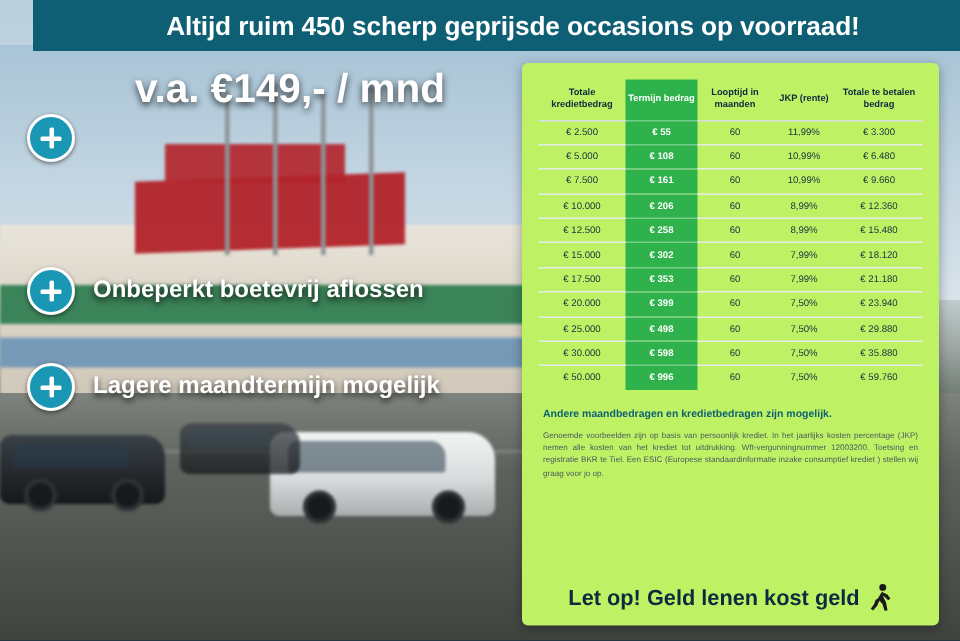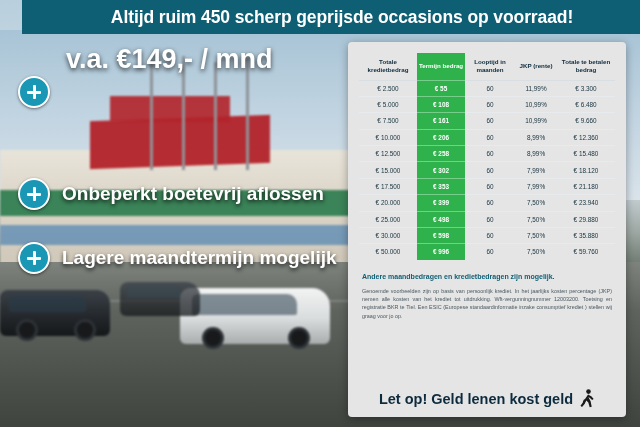--- a/index.html
+++ b/index.html
@@ -128,21 +128,21 @@
     color: #ffffff;
     text-shadow: 0 2px 5px rgba(0,0,0,.75);
     font-size: 27px;
     font-weight: bold;
     line-height: 1.12;
     margin-left: 44px;
     white-space: nowrap;
   }
   .headline .l2 {
     display: block;
-    margin-left: 4px;
+    margin-left: 28px;
   }
   .plus {
     width: 28px; height: 28px;
     border-radius: 50%;
     background: #1997b5;
     border: 2px solid #ffffff;
     position: relative;
     flex: 0 0 auto;
     box-shadow: 0 1px 3px rgba(0,0,0,.5);
   }
@@ -173,32 +173,32 @@
     width: 340px;
   }
   .bullet {
     display: flex;
     align-items: center;
     gap: 12px;
     margin-bottom: 32px;
   }
   .bullet .label {
     color: #ffffff;
-    font-size: 19px;
+    font-size: 16px;
     font-weight: bold;
     text-shadow: 0 2px 4px rgba(0,0,0,.8);
     white-space: nowrap;
   }
 
   
   .card {
     position: absolute;
     left: 348px; top: 42px;
     width: 278px; height: 375px;
-    background: #e5e5e5;
+    background: #bef264;
     border-radius: 4px;
     box-shadow: 0 2px 8px rgba(0,0,0,.35);
     overflow: hidden;
   }
   table.rates {
     border-collapse: collapse;
     width: 256px;
     margin: 11px auto 0 auto;
     table-layout: fixed;
   }

